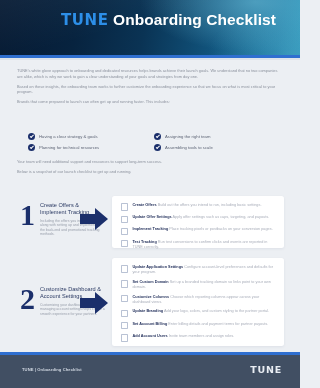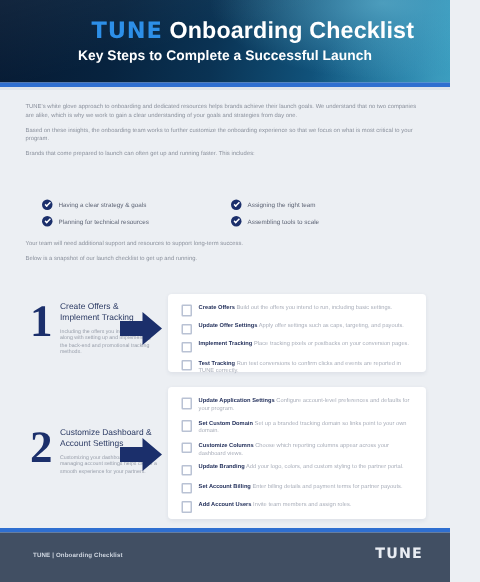--- a/index.html
+++ b/index.html
@@ -135,21 +135,20 @@
 </style>
 </head>
 <body>
 
 <div class="page">
 
   <div class="header">
     <div class="hdr-title">
       <span class="hdr-logo">TUNE</span><span> Onboarding Checklist</span>
     </div>
-    <div class="hdr-sub">Key Steps to Complete a Successful Launch</div>
   </div>
   <div class="hdr-rule"></div>
   <div class="hdr-rule2"></div>
 
   <div class="intro">
     <p class="p">TUNE's white glove approach to onboarding and dedicated resources helps brands achieve their launch goals. We understand that no two companies are alike, which is why we work to gain a clear understanding of your goals and strategies from day one.</p>
     <p class="p">Based on these insights, the onboarding team works to further customize the onboarding experience so that we focus on what is most critical to your program.</p>
     <p class="p tight">Brands that come prepared to launch can often get up and running faster. This includes:</p>
   </div>
 

